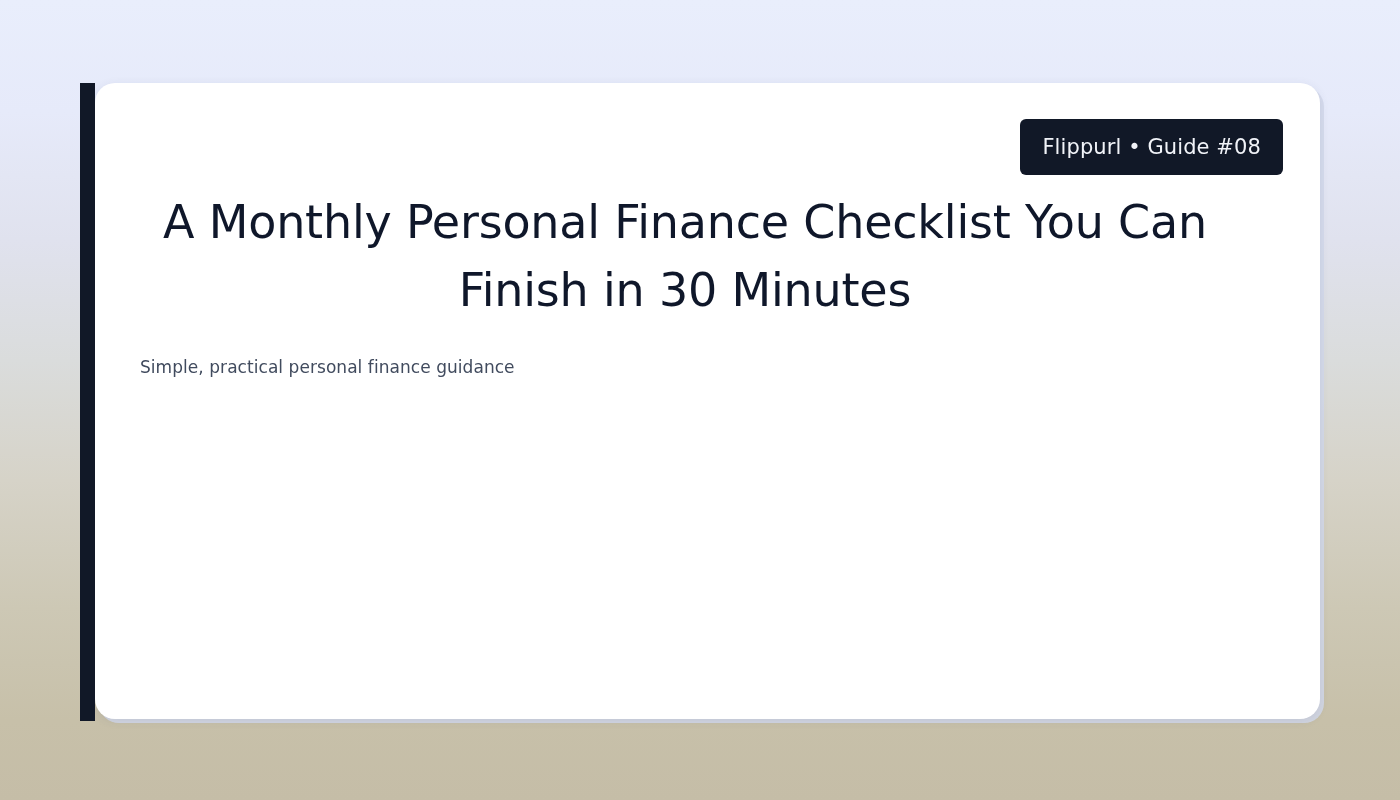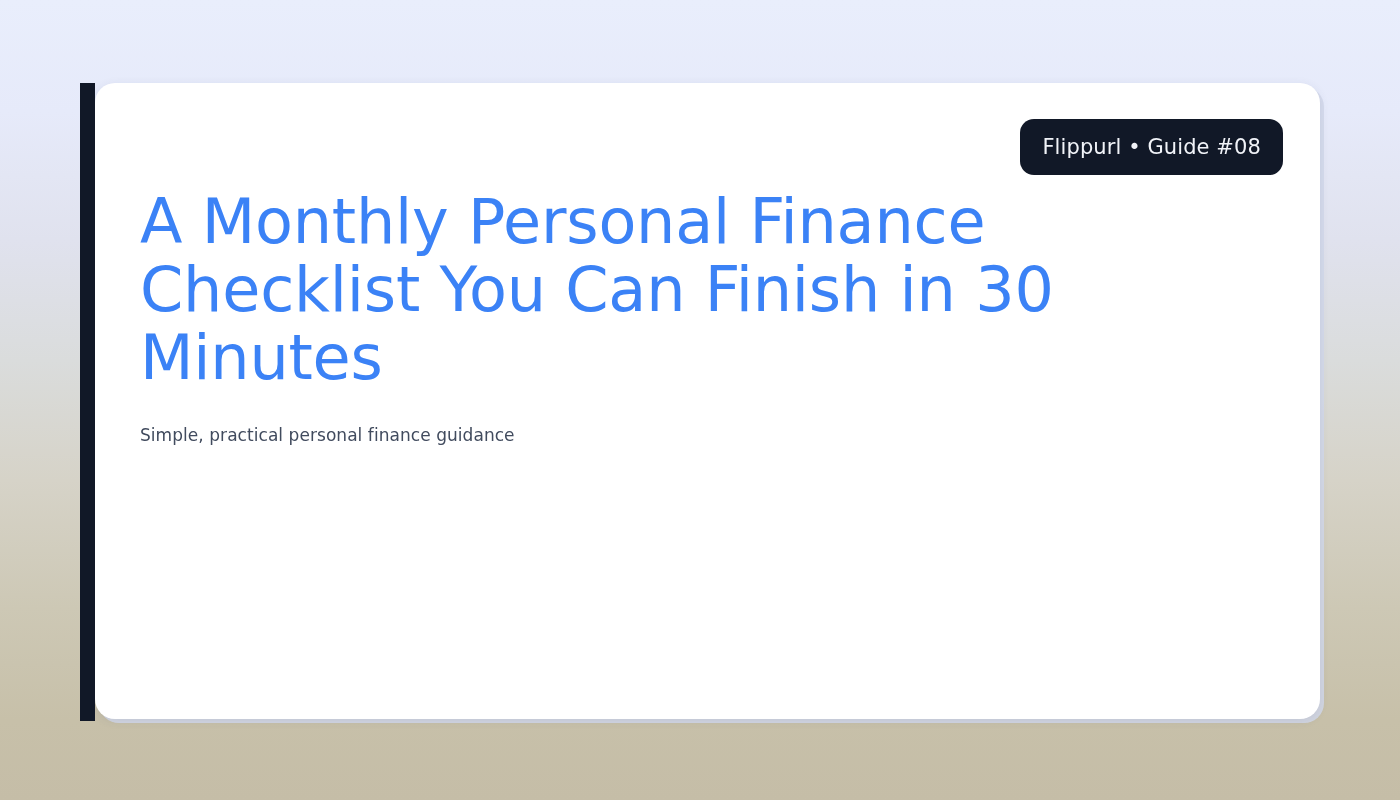--- a/index.html
+++ b/index.html
@@ -57,42 +57,43 @@
   
   .badge {
     position: absolute;
     right: 37px;
     top: 36px;
     height: 56px;
     padding: 12px 22px;
     display: flex;
     align-items: center;
     background: #111827;
-    border-radius: 14px;
+    border-radius: 6px;
     color: #f1f3f8;
     font-size: 21px;
     letter-spacing: 0.1px;
     white-space: nowrap;
   }
 
   
   .content {
     position: absolute;
     left: 45px;
     top: 105px;
     right: 80px;
   }
 
   .headline {
-    font-size: 62px;
+    font-size: 46px;
     line-height: 68px;
-    color: #3b82f6;
+    color: #0f172a;
     font-weight: normal;
     letter-spacing: -0.2px;
     max-width: 1090px;
+    text-align: center;
   }
 
   .subhead {
     margin-top: 28px;
     font-size: 17px;
     line-height: 30px;
     color: #414b5e;
     letter-spacing: 0.05px;
   }
 </style>

